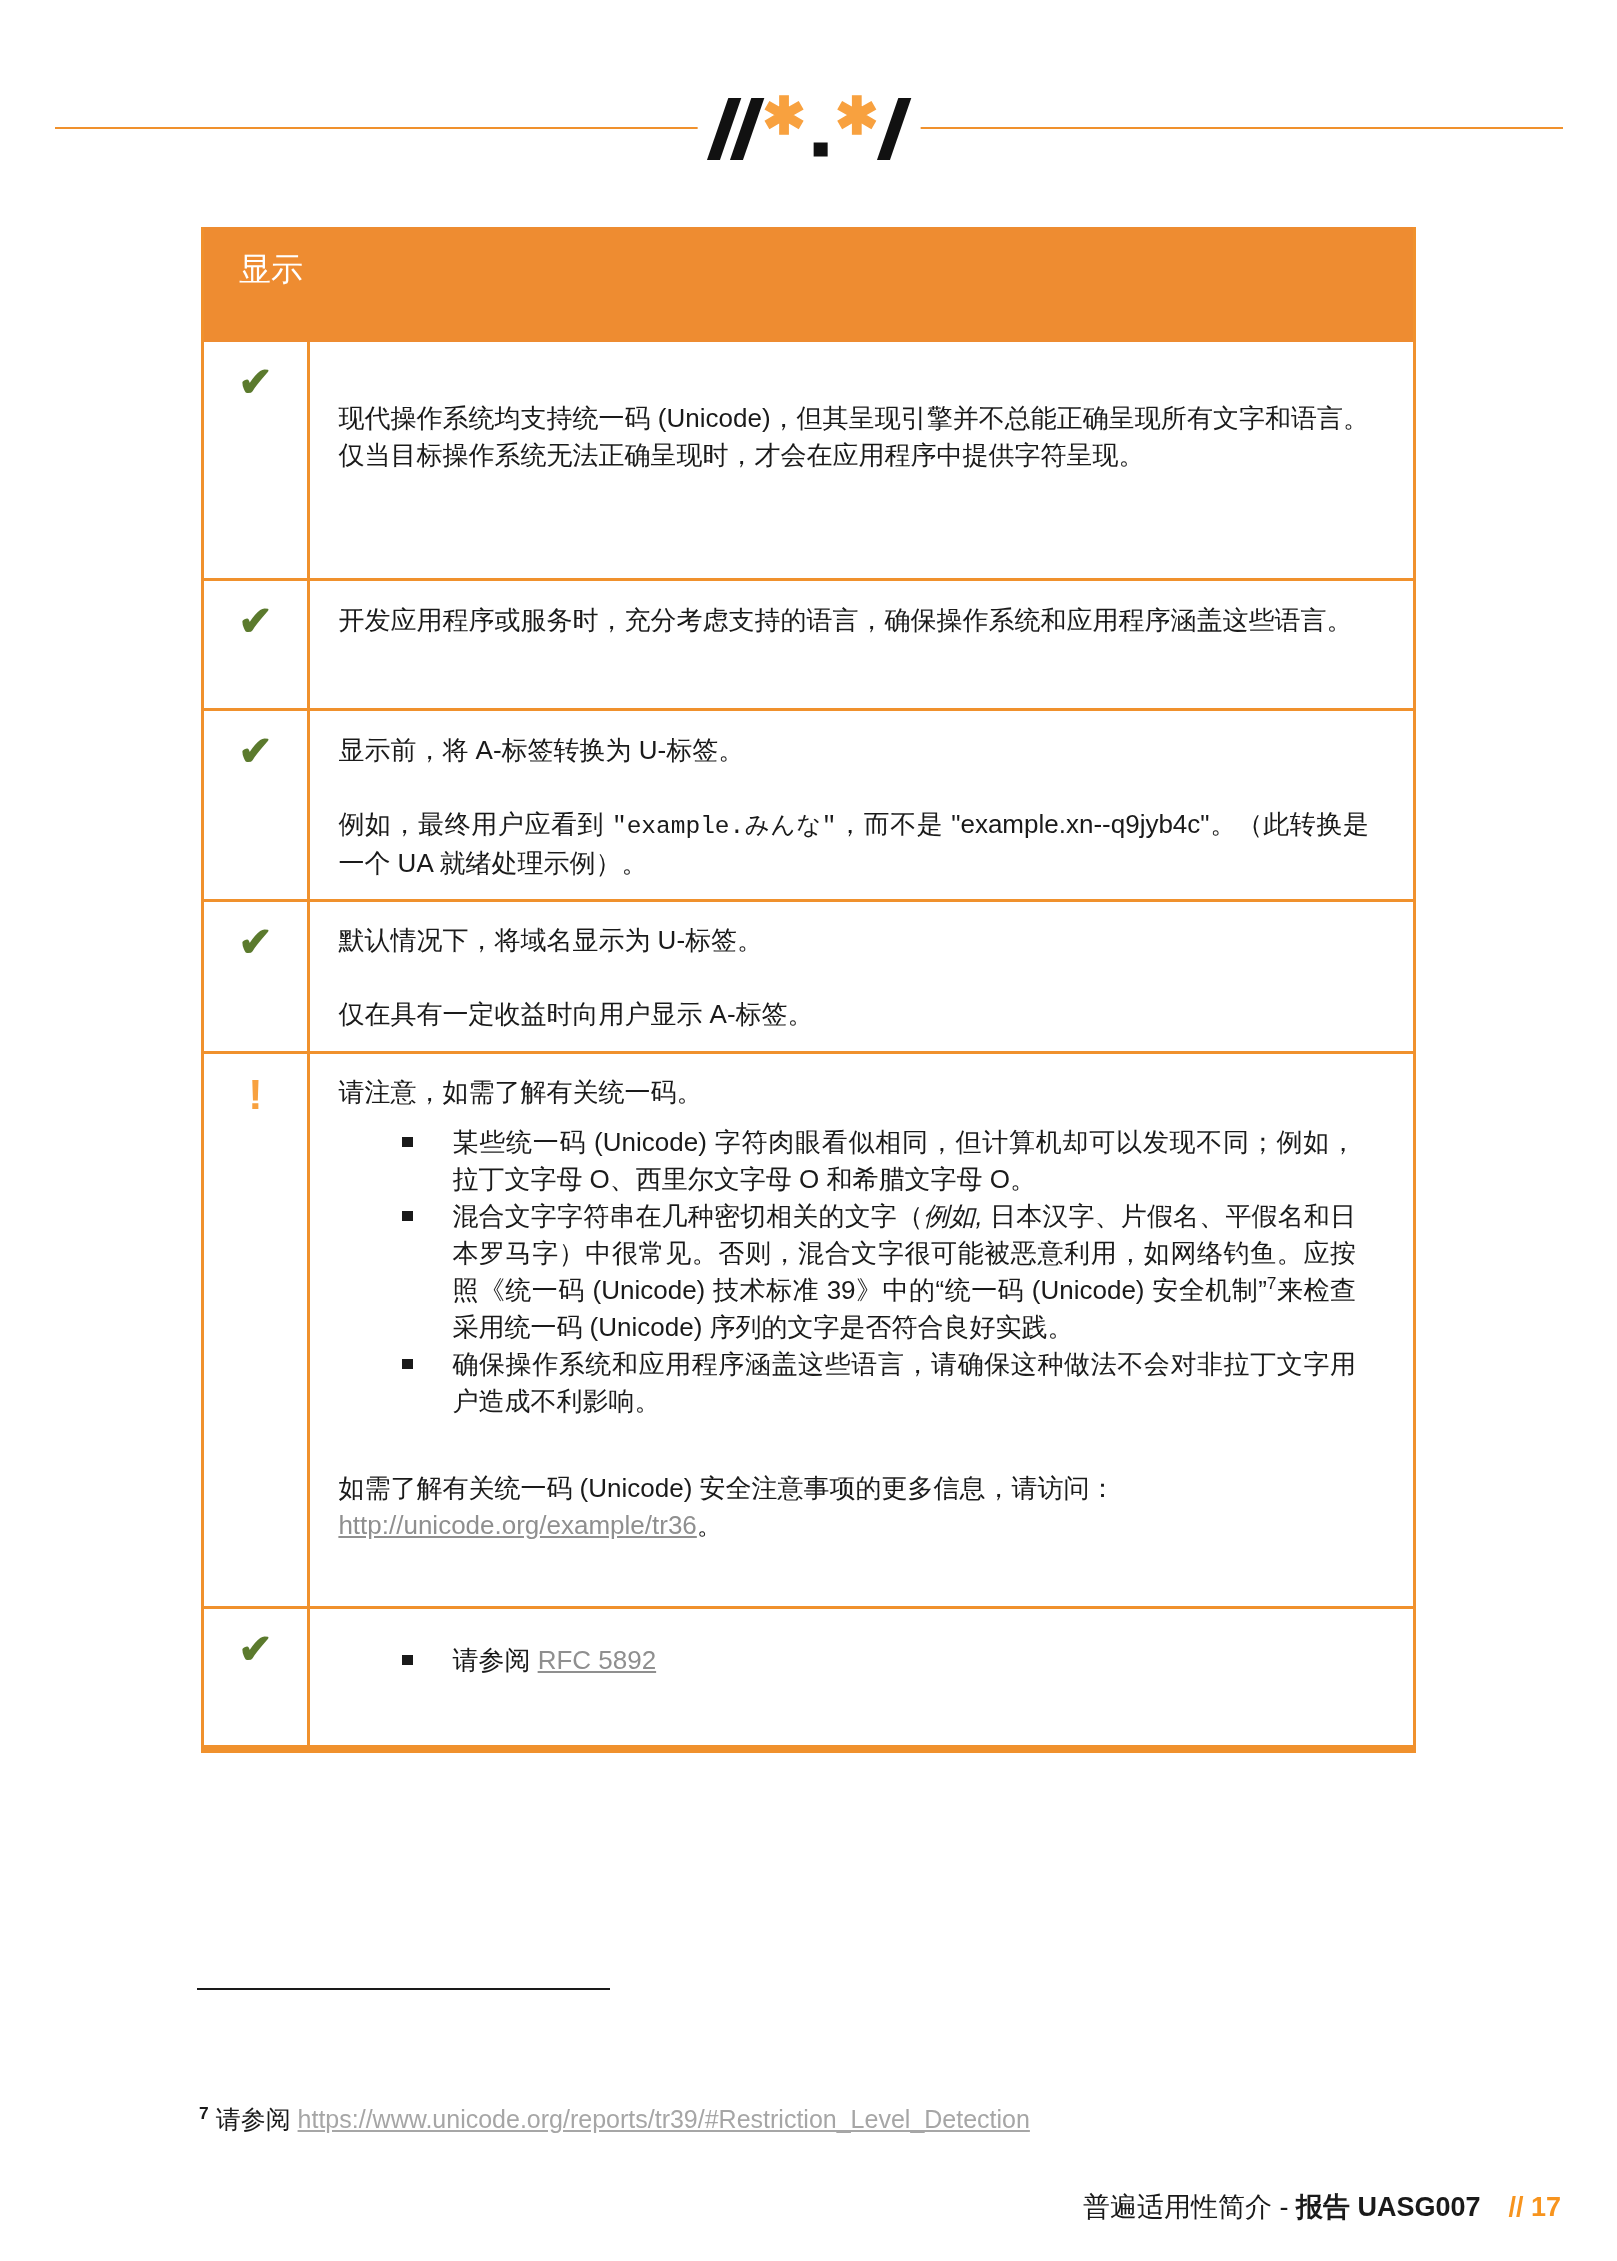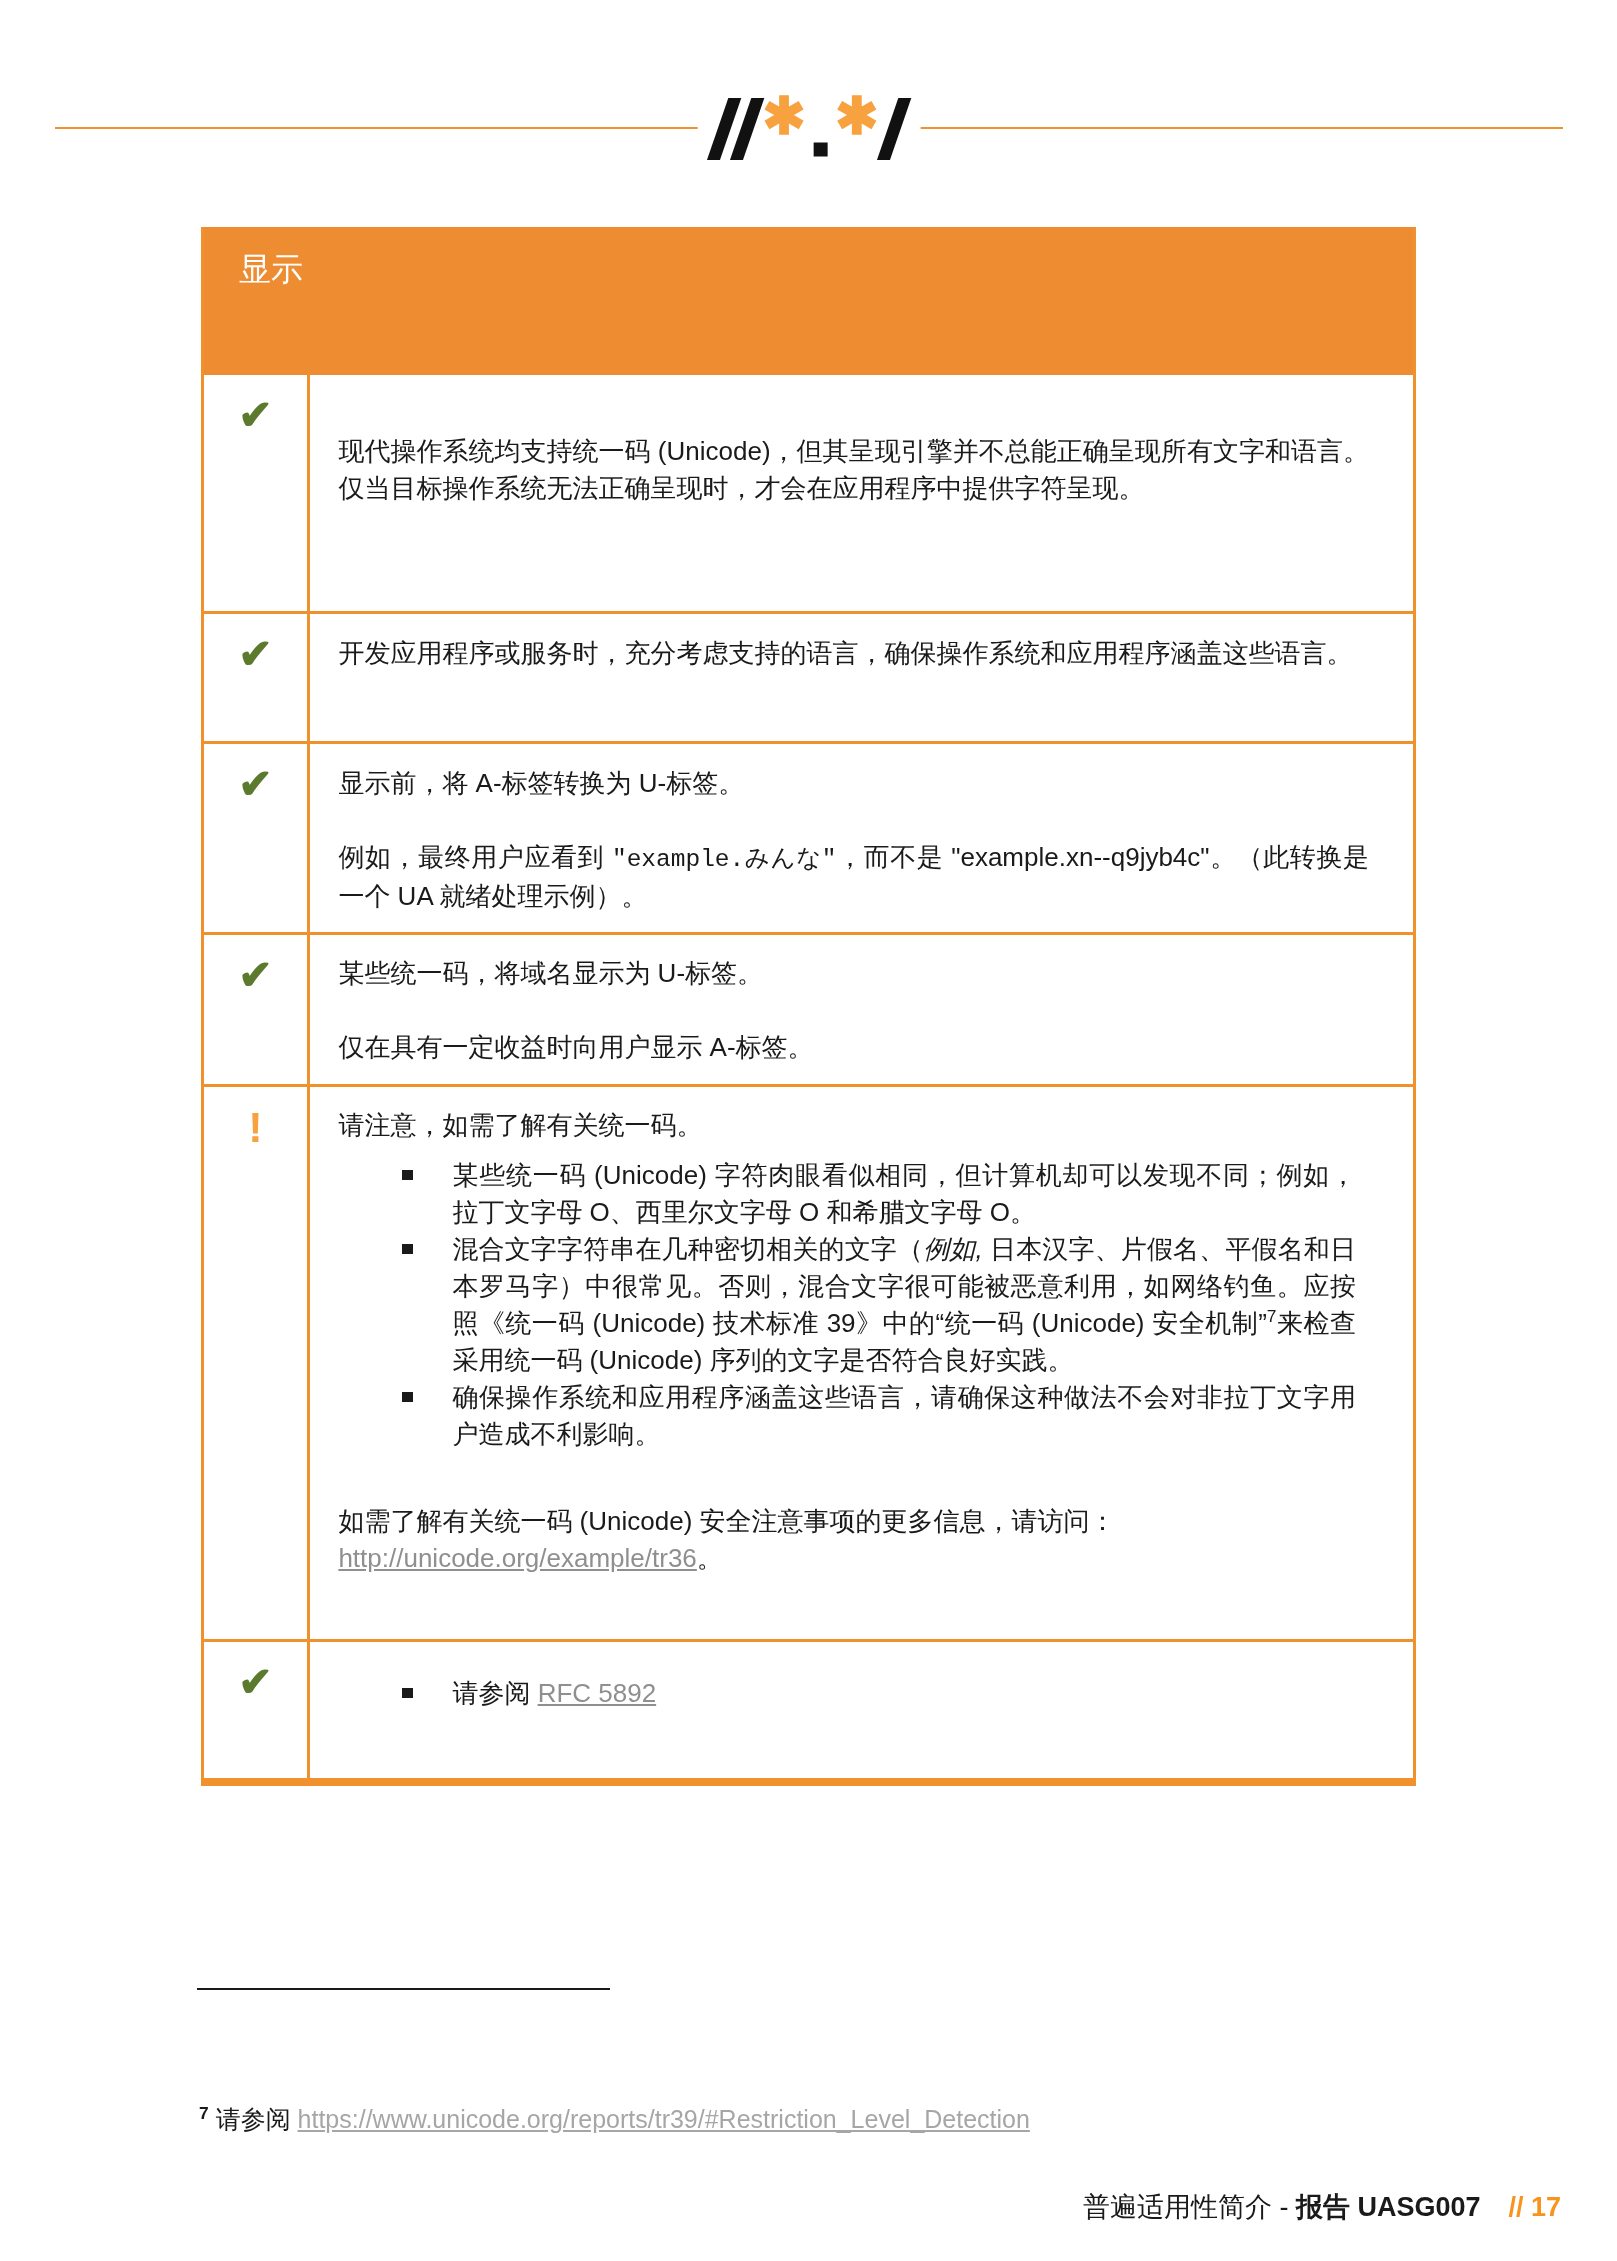--- a/index.html
+++ b/index.html
@@ -48,21 +48,21 @@
 
   
   .table{
     position:absolute;left:201px;top:227px;width:1215px;
     border-left:3.2px solid var(--border-orange);
     border-right:3.2px solid var(--border-orange);
     border-bottom:8px solid var(--border-orange);
     background:#ffffff;
   }
   .thead{
-    height:148px;background:var(--orange);
+    height:115px;background:var(--orange);
     color:#ffffff;font-size:32px;
     padding:20.5px 0 0 35px;
   }
   .trow{display:flex;}
   .trow + .trow{border-top:3.2px solid var(--border-orange);}
   .marker-cell{
     width:106px;flex:0 0 106px;
     border-right:3.2px solid var(--border-orange);
     text-align:center;padding-top:16px;
   }
@@ -140,21 +140,21 @@
           <div class="marker-cell"><span class="marker-check">✔</span></div>
           <div class="content-cell">
             <p class="para"><span class="seg-plain">显示前，将 A-标签转换为 U-标签。</span></p>
             <div class="gap"></div>
             <p class="para"><span class="seg-plain">例如，最终用户应看到 </span><span class="seg-mono">"example.みんな"</span><span class="seg-plain">，而不是 </span><span class="seg-sans">"example.xn--q9jyb4c"</span><span class="seg-plain">。（此转换是一个 UA 就绪处理示例）。</span></p>
           </div>
         </div>
         <div class="trow row-3">
           <div class="marker-cell"><span class="marker-check">✔</span></div>
           <div class="content-cell">
-            <p class="para"><span class="seg-plain">某些统一码，将域名显示为 U-标签。</span></p>
+            <p class="para"><span class="seg-plain">默认情况下，将域名显示为 U-标签。</span></p>
             <div class="gap"></div>
             <p class="para"><span class="seg-plain">仅在具有一定收益时向用户显示 A-标签。</span></p>
           </div>
         </div>
         <div class="trow row-4">
           <div class="marker-cell"><span class="marker-bang">!</span></div>
           <div class="content-cell">
             <p class="para"><span class="seg-plain">请注意，如需了解有关统一码。</span></p>
             <ul class="bullets">
               <li><span class="bullet-sq"></span><span class="seg-plain">某些统一码 (Unicode) 字符肉眼看似相同，但计算机却可以发现不同；例如，拉丁文字母 O、西里尔文字母 O 和希腊文字母 O。</span></li>

